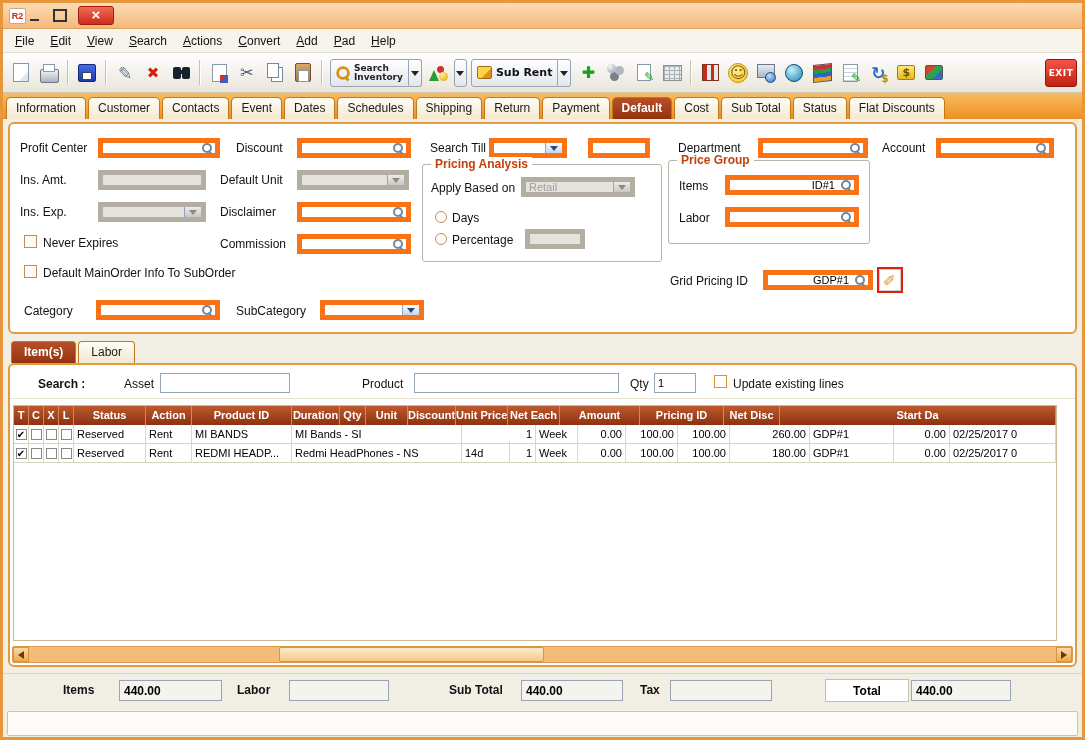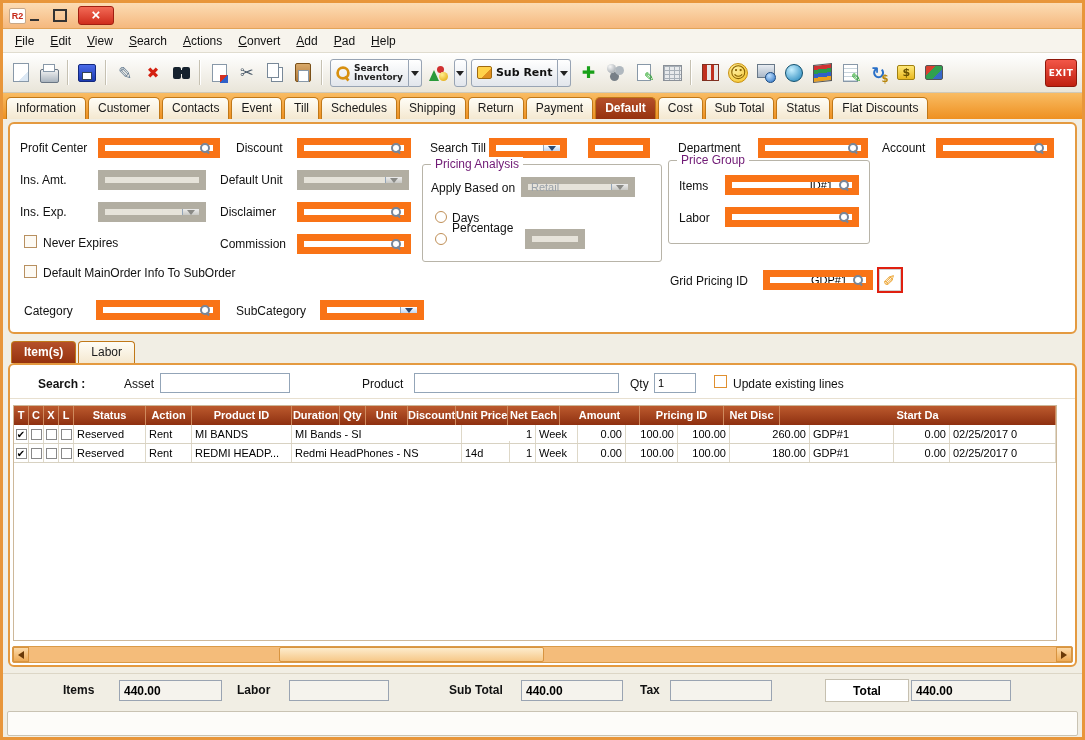--- a/index.html
+++ b/index.html
@@ -78,35 +78,35 @@
   
   .tabstrip{height:26px;background:linear-gradient(#f9bc63,#ee9021);display:flex;align-items:flex-end;padding:2px 3px 0;gap:2px;overflow:hidden;}
   .tab{padding:3px 9px 4px;font-size:12px;color:#1a1a1a;background:linear-gradient(#fffdf6,#f4e8d0);border:1px solid #c07818;border-bottom:none;border-radius:5px 5px 0 0;white-space:nowrap;}
   .tab.active{background:linear-gradient(#b5502a,#96320e);color:#fff;font-weight:bold;}
 
   
   .client{position:relative;height:618px;}
   .form-panel{position:absolute;left:5px;right:5px;top:3px;height:212px;background:#fff;border:2px solid #e49a40;border-radius:6px;}
   .lbl{position:absolute;font-size:12px;color:#111;white-space:nowrap;}
   .lbl.bold{font-weight:bold;}
-  .fld{position:absolute;height:20px;border:7px solid #f97316;background:#fff;display:flex;align-items:center;}
+  .fld{position:absolute;height:20px;border:5px solid #f97316;background:#fff;display:flex;align-items:center;}
   .fld.disabled{background:#e6e3da;border-color:#b2aea2;}
   .fin{border:none;outline:none;flex:1;min-width:0;height:100%;font-size:11px;font-family:inherit;padding:0 3px;background:transparent;text-align:right;}
   .magbtn{width:16px;height:100%;display:flex;align-items:center;justify-content:center;flex-shrink:0;}
   .combo .txt{flex:1;font-size:11px;padding:0 3px;overflow:hidden;white-space:nowrap;min-height:1px;}
   .combo.disabled .txt{color:#98a0a8;}
   .ddbtn{width:17px;height:100%;background:linear-gradient(#fdfeff,#c2d6f2);border-left:1px solid #93a5b8;display:flex;align-items:center;justify-content:center;flex-shrink:0;}
   .ddbtn::after{content:"";border:4px solid transparent;border-top:5px solid #2a4a74;margin-top:5px;}
   .combo.disabled .ddbtn{background:linear-gradient(#ececec,#c8c8c4);}
   .combo.disabled .ddbtn::after{border-top-color:#8a8a86;}
   .chk{position:absolute;width:13px;height:13px;border:1px solid #b89060;background:#fdfaf4;}
   .chk.orange{border-color:#e09030;background:#fff;}
   .radio{position:absolute;width:12px;height:12px;border:1px solid #c09058;border-radius:50%;background:#fff;}
   .group{position:absolute;border:1px solid #b8b4a8;border-radius:3px;}
-  .gtitle{position:absolute;top:-8px;left:8px;background:#fff;padding:0 4px;font-size:12px;font-weight:normal;color:#701a75;white-space:nowrap;}
+  .gtitle{position:absolute;top:-8px;left:8px;background:#fff;padding:0 4px;font-size:12px;font-weight:bold;color:#c2410c;white-space:nowrap;}
   .pencil-btn{position:absolute;width:22px;height:22px;background:#fff;border:1px solid #d0d0d0;display:flex;align-items:center;justify-content:center;outline:2px solid #e02010;}
   .pencil-glyph{color:#e8920a;font-size:15px;font-family:"DejaVu Sans",sans-serif;transform:rotate(-90deg);}
 
   
   .items-tabs{position:absolute;left:8px;top:222px;display:flex;align-items:flex-end;gap:2px;height:22px;}
   .itab{padding:3px 12px 4px;font-size:12px;color:#1a1a1a;background:linear-gradient(#fffdf6,#f4e8d0);border:1px solid #c07818;border-bottom:none;border-radius:4px 4px 0 0;}
   .itab.active{background:linear-gradient(#b5502a,#96320e);color:#fff;font-weight:bold;}
   .items-panel{position:absolute;left:5px;right:5px;top:244px;height:304px;background:#fff;border:2px solid #e49a40;border-radius:6px;}
   .search-row{position:absolute;top:0;left:0;right:0;height:34px;border-bottom:1px solid #e8e0d0;}
   .sfld{position:absolute;border:1px solid #93a5b8;height:20px;font-size:11px;font-family:inherit;padding:0 3px;outline:none;}
@@ -215,21 +215,21 @@
         <div class="ticon cart-icon"></div>
       </div>
     <div class="exit-btn">EXIT</div>
   </div>
 
   <div class="tabstrip">
       <div class="tab">Information</div>
       <div class="tab">Customer</div>
       <div class="tab">Contacts</div>
       <div class="tab">Event</div>
-      <div class="tab">Till</div>
+      <div class="tab">Dates</div>
       <div class="tab">Schedules</div>
       <div class="tab">Shipping</div>
       <div class="tab">Return</div>
       <div class="tab">Payment</div>
       <div class="tab active">Default</div>
       <div class="tab">Cost</div>
       <div class="tab">Sub Total</div>
       <div class="tab">Status</div>
       <div class="tab">Flat Discounts</div>
     </div>
@@ -313,21 +313,21 @@
       <div class="group" style="left:412px;top:40px;width:240px;height:98px">
         <span class="gtitle">Pricing Analysis</span>
         <span class="lbl" style="left:8px;top:16px">Apply Based on</span>
         <div class="fld combo disabled" style="left:98px;top:12px;width:114px">
           <span class="txt">Retail</span>
           <span class="ddbtn"></span>
         </div>
         <span class="radio" style="left:12px;top:46px"></span>
         <span class="lbl" style="left:29px;top:46px">Days</span>
         <span class="radio" style="left:12px;top:68px"></span>
-        <span class="lbl" style="left:29px;top:56px">Percentage</span>
+        <span class="lbl" style="left:29px;top:68px">Percentage</span>
         <div class="fld disabled" style="left:102px;top:64px;width:60px">
           <input class="fin" disabled="" value="" style="">
         </div>
       </div>
 
       <div class="group" style="left:658px;top:36px;width:202px;height:84px">
         <span class="gtitle">Price Group</span>
         <span class="lbl" style="left:10px;top:18px">Items</span>
         <div class="fld" style="left:56px;top:14px;width:134px">
           <input class="fin" value="ID#1" style="">

